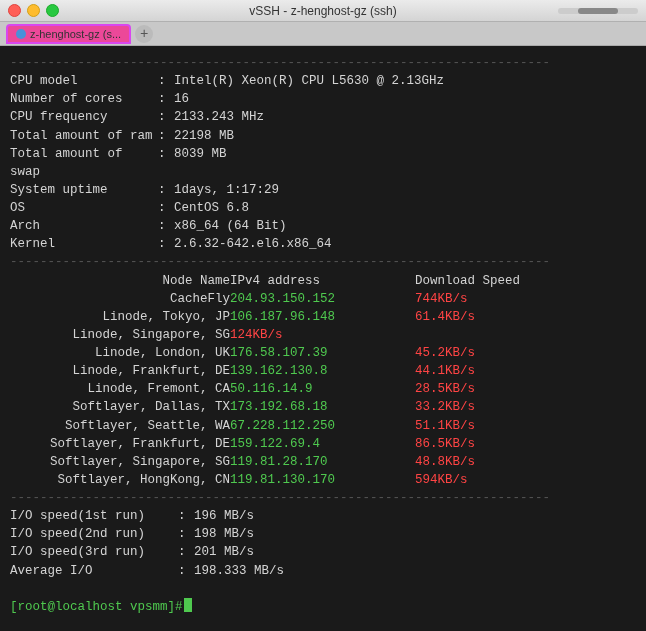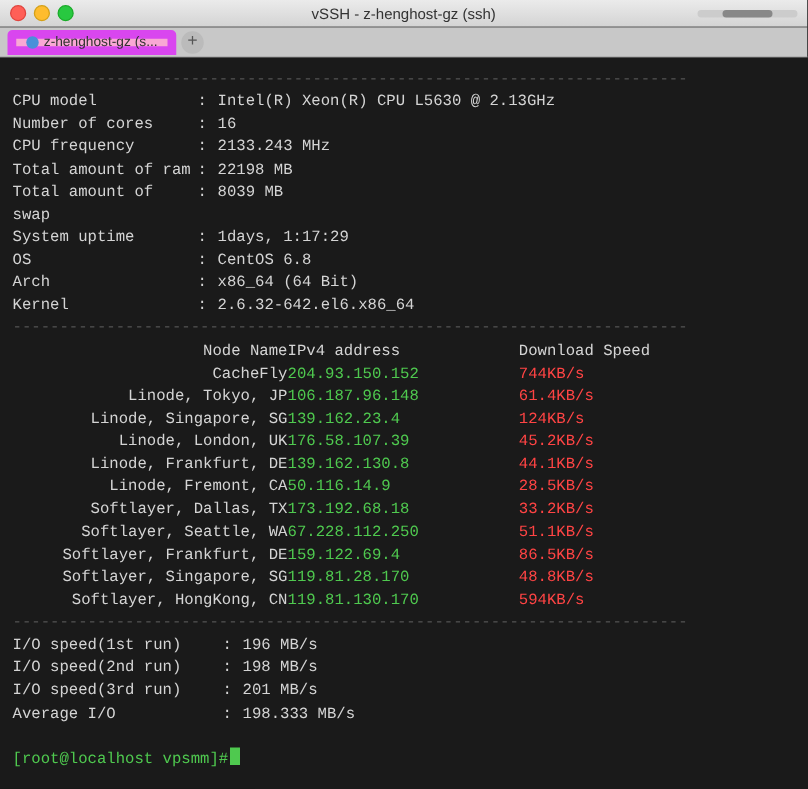--- a/index.html
+++ b/index.html
@@ -61,22 +61,22 @@
     .tabbar {
       background: #c8c8c8;
       height: 24px;
       display: flex;
       align-items: center;
       padding: 0 6px;
       gap: 4px;
       border-bottom: 1px solid #aaa;
     }
     .tab {
-      background: #f9a8d4;
-      border: 7px solid #d946ef;
+      background: #ec4899;
+      border: 2px solid #d946ef;
       border-radius: 4px 4px 0 0;
       padding: 2px 8px;
       font-size: 11px;
       font-family: -apple-system, sans-serif;
       color: #333;
       display: flex;
       align-items: center;
       gap: 4px;
       height: 20px;
     }
@@ -225,21 +225,20 @@
     <span class="net-ip value-green">204.93.150.152</span>
     <span class="net-speed value-red">744KB/s</span>
   </div>
   <div class="net-row">
     <span class="net-name value-green">Linode, Tokyo, JP</span>
     <span class="net-ip value-green">106.187.96.148</span>
     <span class="net-speed value-red">61.4KB/s</span>
   </div>
   <div class="net-row">
     <span class="net-name value-green">Linode, Singapore, SG</span>
-    <span class="net-ip value-green">139.162.23.4</span>
     <span class="net-speed value-red">124KB/s</span>
   </div>
   <div class="net-row">
     <span class="net-name value-green">Linode, London, UK</span>
     <span class="net-ip value-green">176.58.107.39</span>
     <span class="net-speed value-red">45.2KB/s</span>
   </div>
   <div class="net-row">
     <span class="net-name value-green">Linode, Frankfurt, DE</span>
     <span class="net-ip value-green">139.162.130.8</span>

